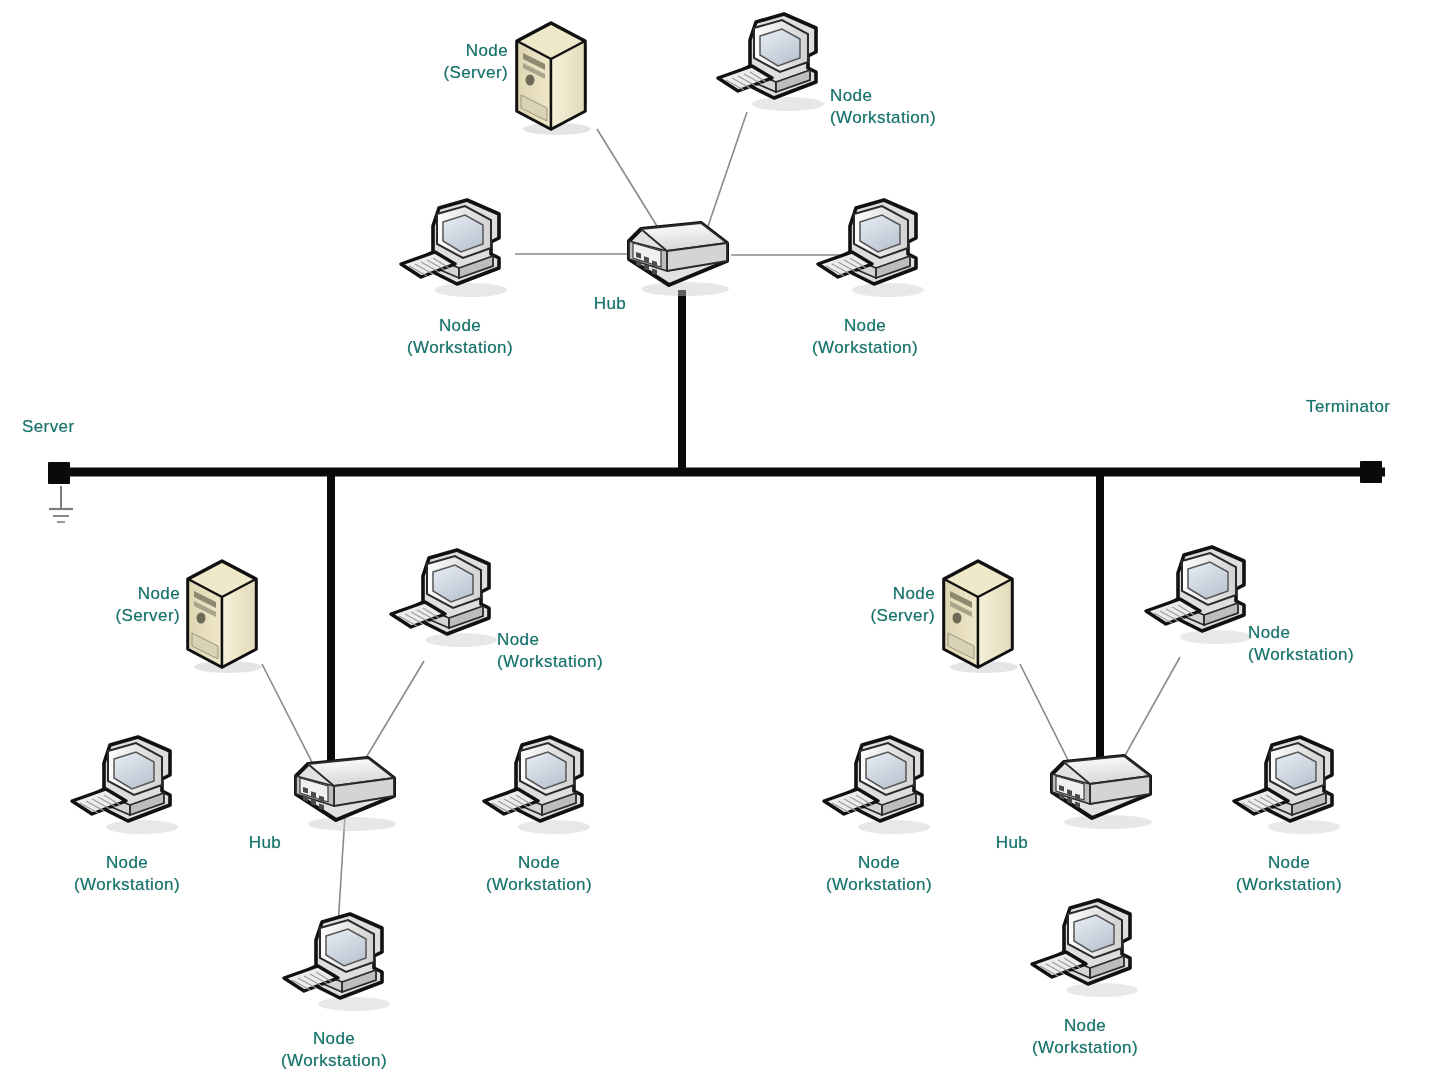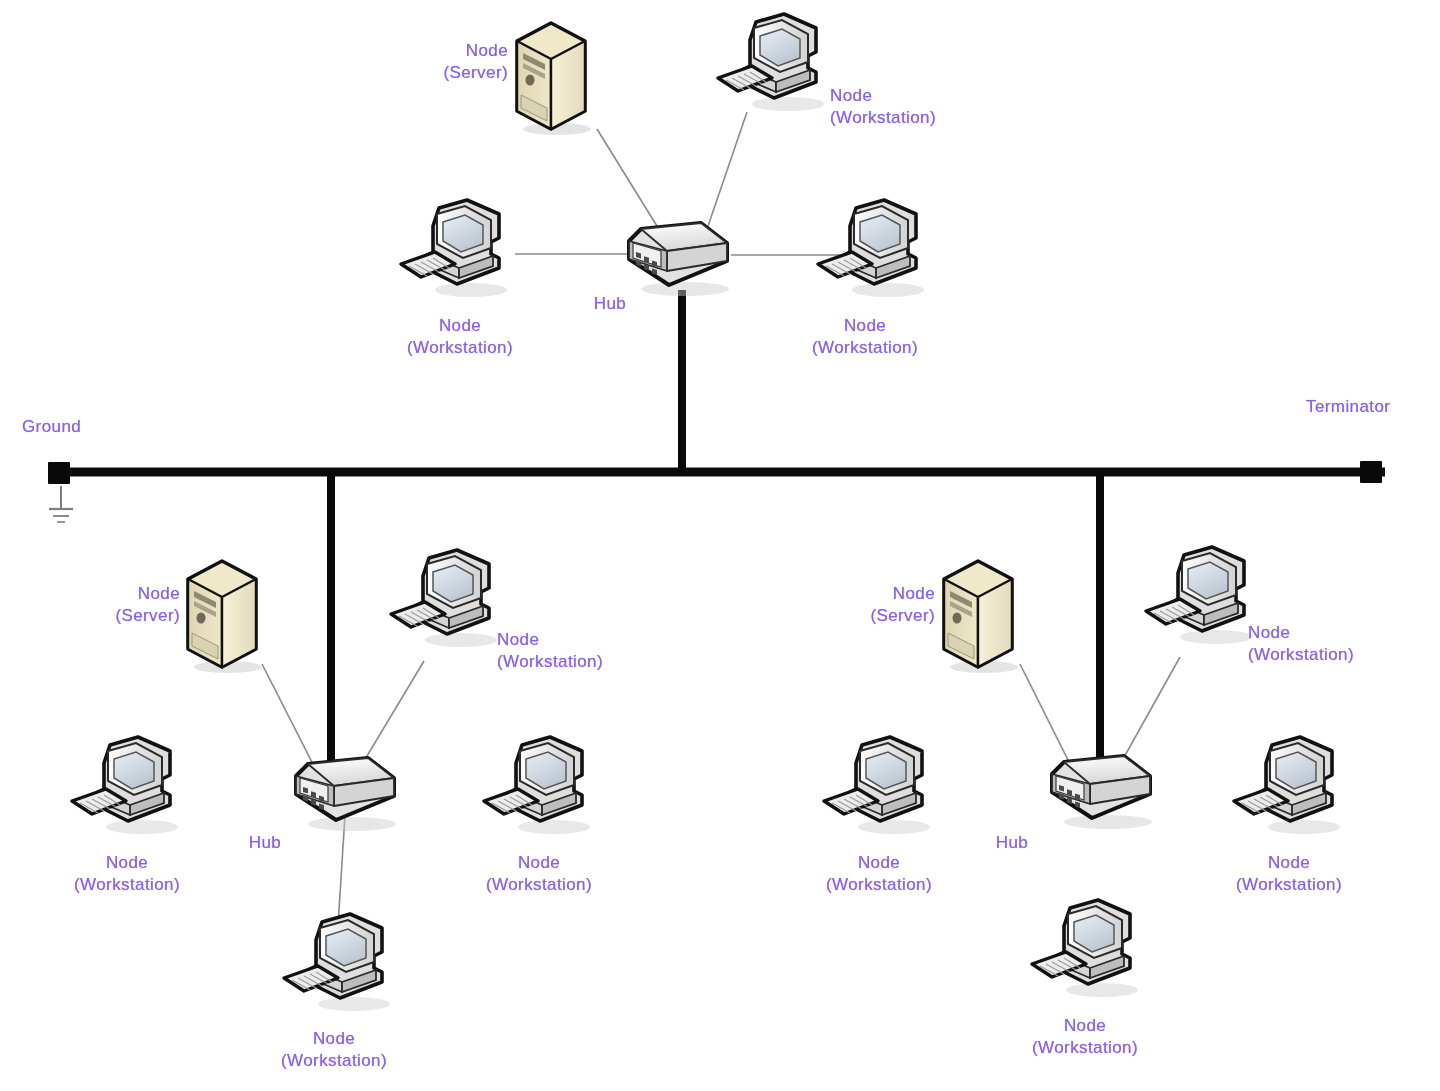--- a/index.html
+++ b/index.html
@@ -12,21 +12,21 @@
     position:relative;
     width:1440px;
     height:1091px;
     background:#ffffff;
     overflow:hidden;
   }
   #wires{position:absolute;left:0;top:0;width:1440px;height:1091px;}
   .node{position:absolute;}
   .label{
     position:absolute;
-    color:#8b5cf6;
+    color:#0f766e;
     font-size:17px;
     line-height:21px;
     letter-spacing:.4px;
     white-space:nowrap;
     text-align:center;
     text-shadow:0 0 1px rgba(90,90,90,.55);
   }
   .label.l2{line-height:22px;}
   .lbl-left{text-align:right;}
   .lbl-start{text-align:left;}
@@ -213,21 +213,21 @@
           <line x1="32" y1="62" x2="50" y2="72"></line>
         <line x1="38" y1="60" x2="54" y2="70"></line>
       </g>
     </svg>
   </div>
   <div class="label l2" style="left:760px;top:315px;width:210px;">
     <div>Node</div>
     <div>(Workstation)</div>
   </div>
 
-  <div class="label lbl-start" style="left:22px;top:416px;width:160px;">Ground</div>
+  <div class="label lbl-start" style="left:22px;top:416px;width:160px;">Server</div>
   <div class="label lbl-start" style="left:1306px;top:396px;width:170px;">Terminator</div>
 
   <div class="node" style="left:176px;top:555px;">
     <svg class="icon" width="90" height="120" viewBox="0 0 90 120">
       <ellipse cx="52" cy="112" rx="34" ry="6" fill="#c9c9c9" opacity=".5"></ellipse>
       <path d="M12 24 L46 6 L80 24 L80 94 L46 112 L12 94 Z" fill="#efe8c9" stroke="#111" stroke-width="3.5" stroke-linejoin="round"></path>
       <path d="M12 24 L46 42 L46 112 L12 94 Z" fill="url(#gSrvFront)" stroke="#111" stroke-width="2.4" stroke-linejoin="round"></path>
       <path d="M46 42 L80 24 L80 94 L46 112 Z" fill="url(#gSrvSide)" stroke="#111" stroke-width="2.4" stroke-linejoin="round"></path>
       <path d="M18 36 L40 47 L40 53 L18 42 Z" fill="#8e8a72"></path>
       <path d="M18 46 L40 57 L40 62 L18 51 Z" fill="#a8a48c"></path>

